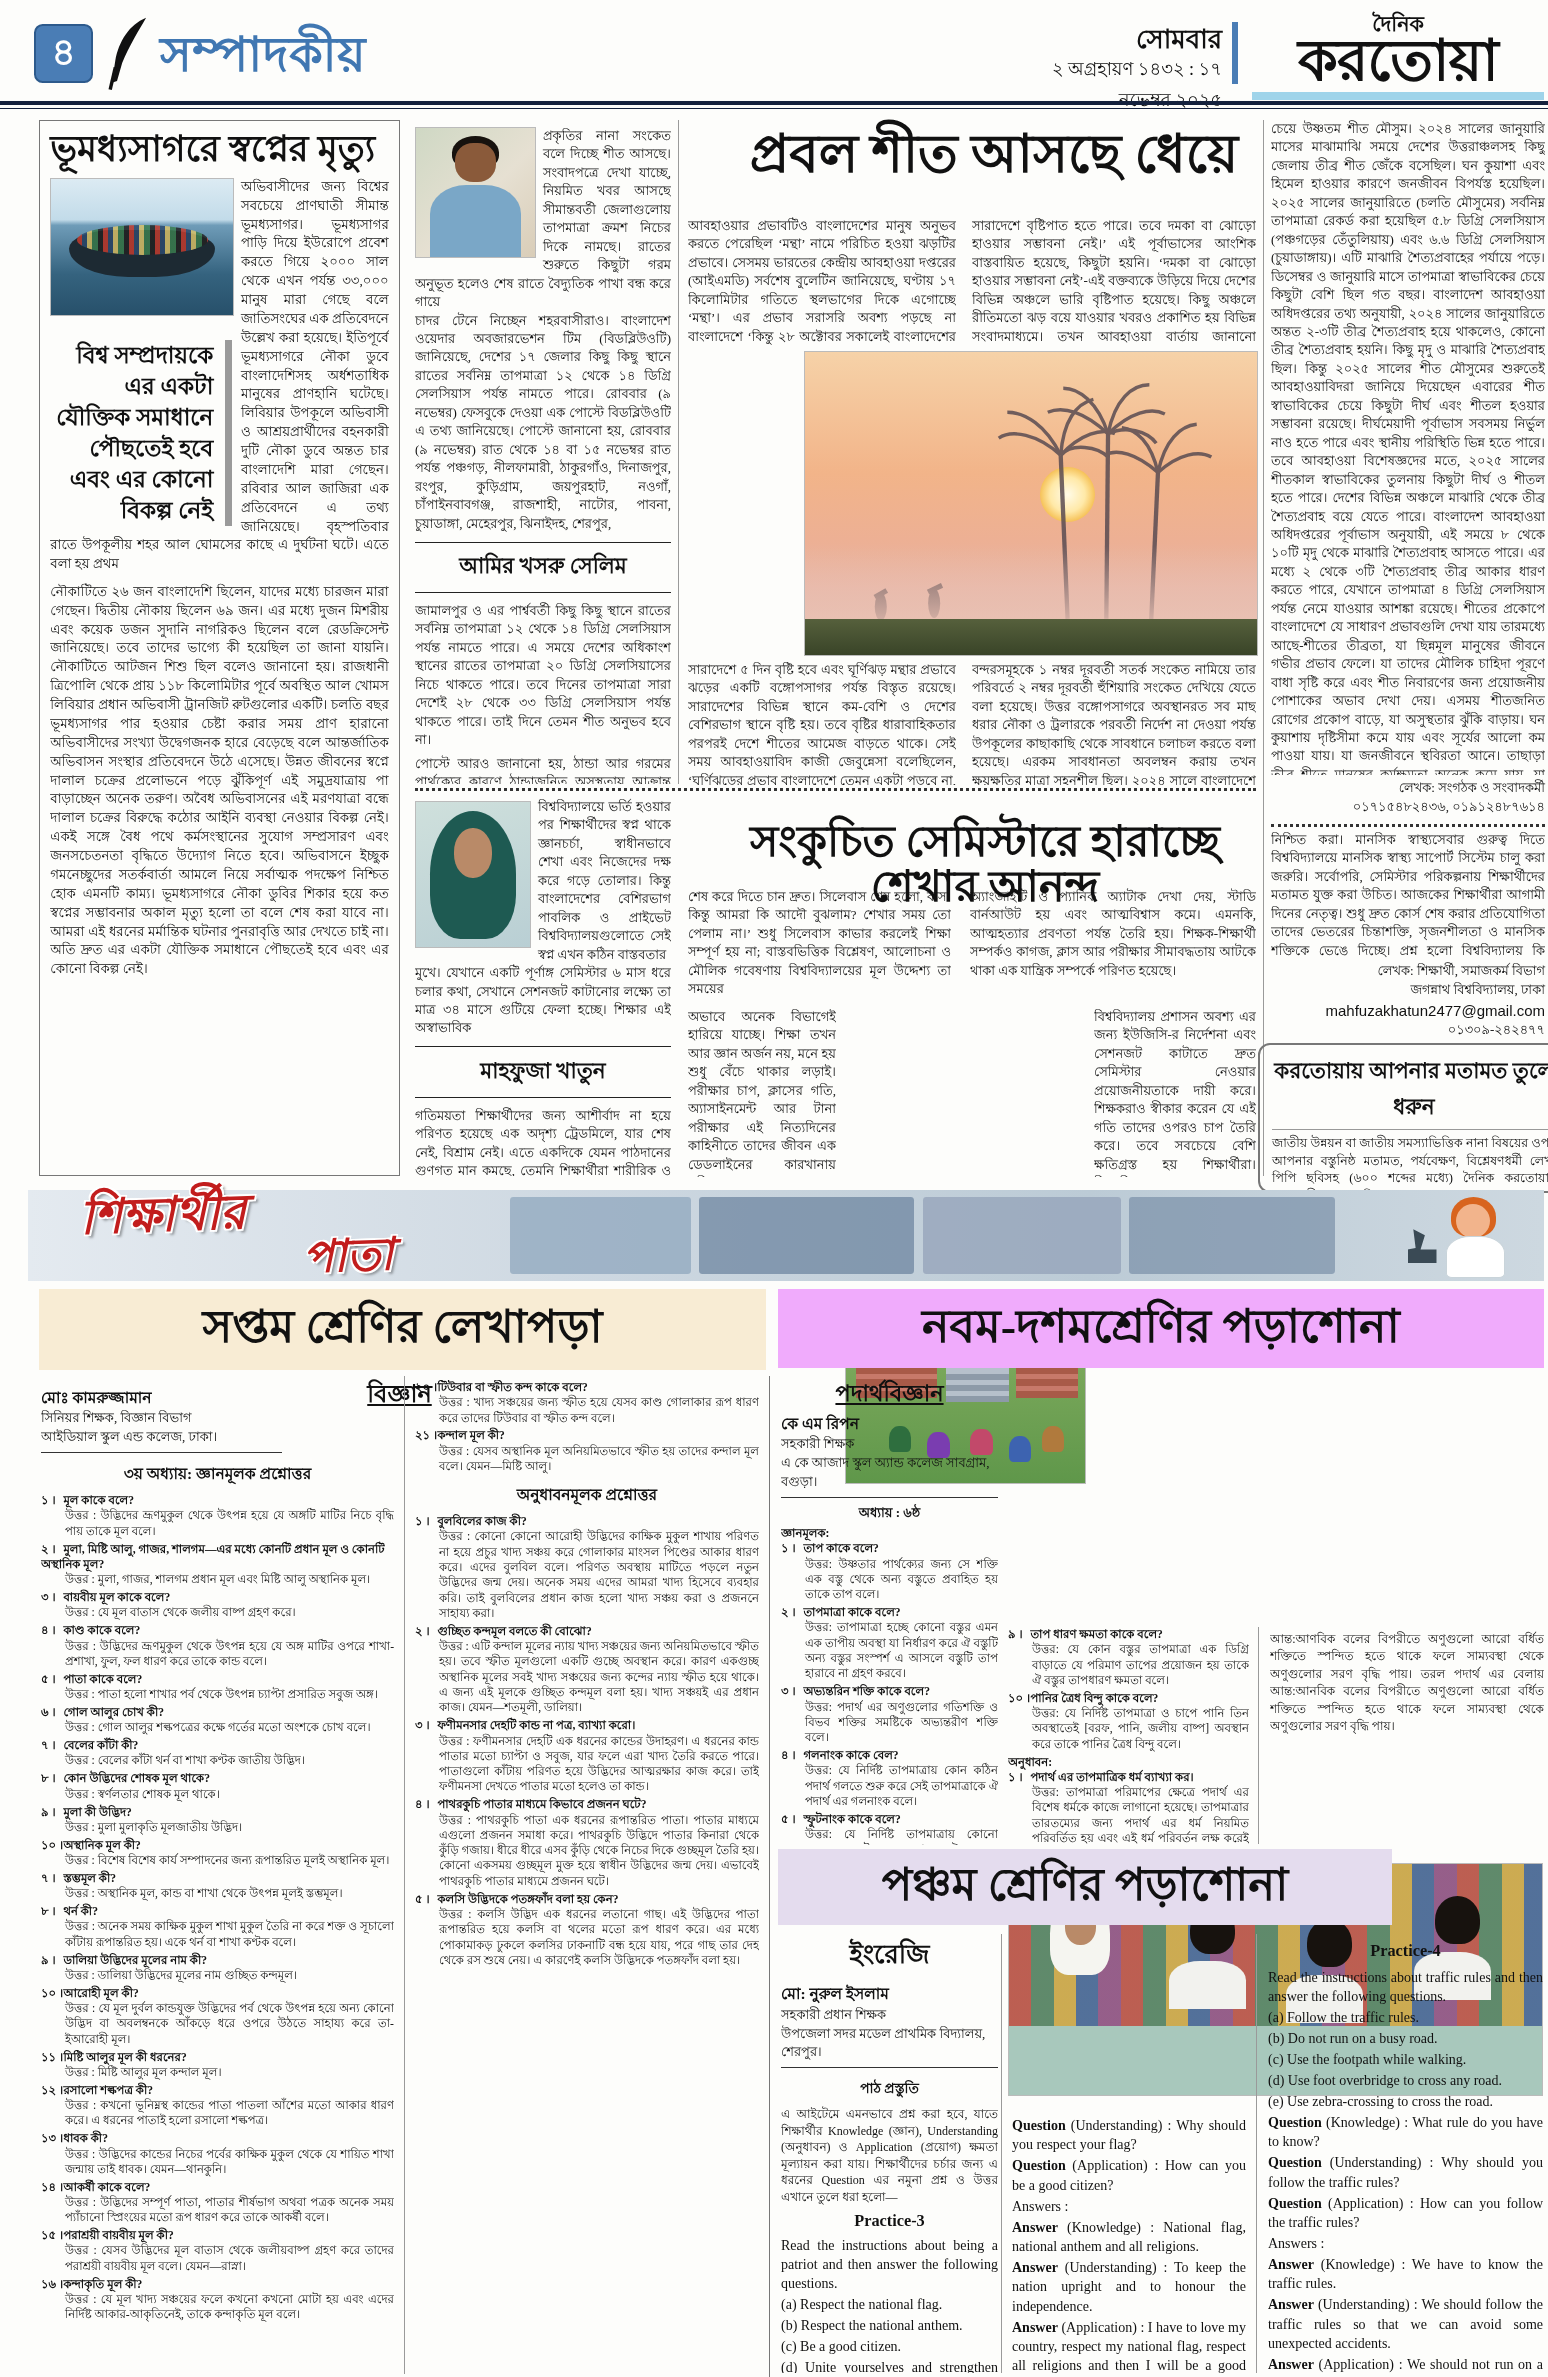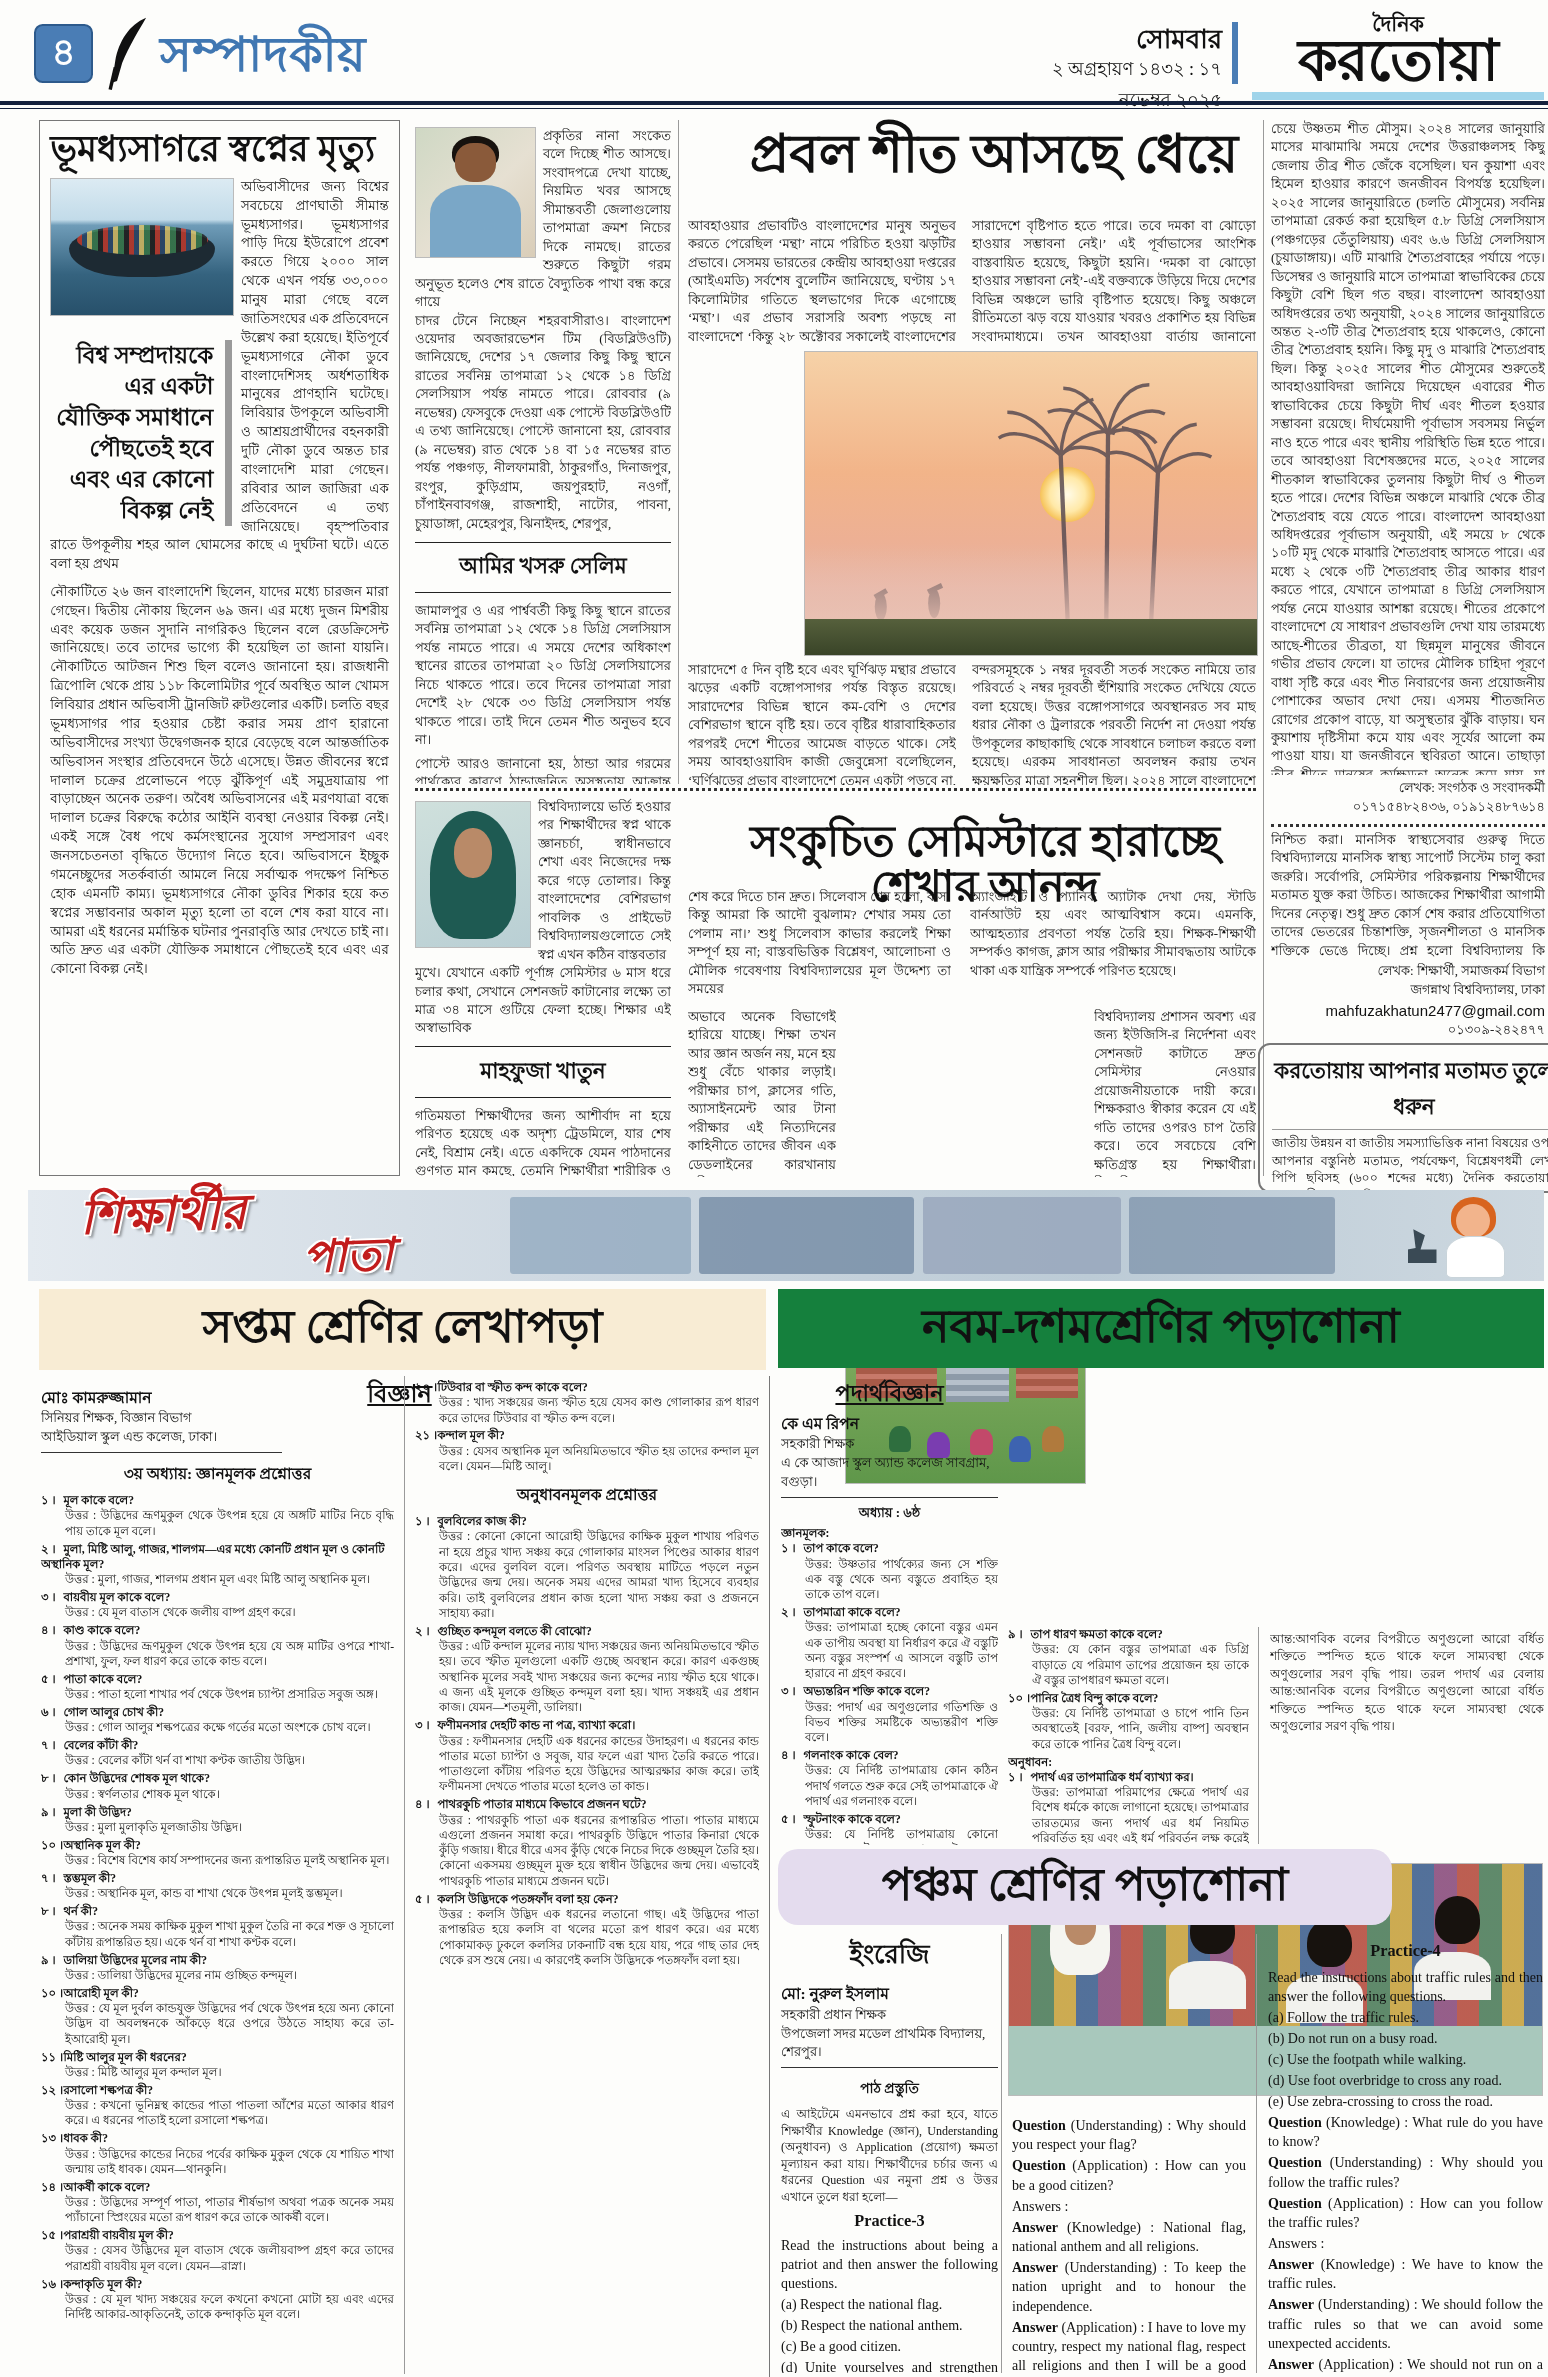--- a/index.html
+++ b/index.html
@@ -65,21 +65,21 @@
   .banner .blk{position:absolute;top:8%;height:84%;opacity:.75;border-radius:3.4px;}
   .script{font-family:"Liberation Sans","DejaVu Sans",sans-serif;font-weight:800;font-style:italic;color:#c21d1d;line-height:.95;
           text-shadow:-1.7px -1.7px 0 #fff,1.7px -1.7px 0 #fff,-1.7px 1.7px 0 #fff,1.7px 1.7px 0 #fff,3.4px 3.4px 2.6px rgba(0,0,0,.35);}
   .cart-head{position:absolute;width:34px;height:34px;background:#f2b48c;border-radius:50%;}
   .cart-hair{position:absolute;width:45px;height:40px;background:#d8641e;border-radius:55% 55% 45% 45%;}
   .cart-coat{position:absolute;width:57px;height:40px;background:#fff;border:0.9px solid #c9d4da;border-radius:40% 40% 10% 10%;}
   .cart-micro{position:absolute;width:29px;height:34px;background:#3a4a55;clip-path:polygon(20% 0,60% 18%,45% 60%,100% 60%,100% 100%,0 100%,0 60%,28% 55%);}
   
   .band{display:flex;align-items:center;justify-content:center;font-weight:900;}
   .band7{background:#f8ecd4;font-size:45px;}
-  .band910{background:#15803d;font-size:46px;}
+  .band910{background:#f0abfc;font-size:46px;}
   .band5{background:#e4dcee;font-size:45px;}
   .subj{font-size:24px;font-weight:900;text-align:center;text-decoration:underline;}
   .author{font-size:13px;line-height:1.45;border-bottom:1.7px solid #333;padding-bottom:5.2px;}
   .author .nm{font-size:15.5px;font-weight:bold;}
   .chapter{font-size:15.5px;font-weight:bold;text-align:center;margin:8.6px 0 5.2px;}
   .qa{font-size:11.6px;line-height:1.32;}
   .qa-item{margin-bottom:2.6px;}
   .qa-q{font-weight:bold;}
   .qa-n{font-weight:bold;display:inline-block;min-width:22.4px;}
   .qa-a{padding-left:24px;text-align:justify;}
@@ -500,21 +500,21 @@
 
         <div class="qa-item">
           <span class="qa-n">১ ।</span><span class="qa-q">পদার্থ এর তাপমাত্রিক ধর্ম ব্যাখ্যা কর।</span>
           <div class="qa-a">উত্তর: তাপমাত্রা পরিমাপের ক্ষেত্রে পদার্থ এর বিশেষ ধর্মকে কাজে লাগানো হয়েছে। তাপমাত্রার তারতম্যের জন্য পদার্থ এর ধর্ম নিয়মিত পরিবর্তিত হয় এবং এই ধর্ম পরিবর্তন লক্ষ করেই সহজ ও সূক্ষ্মভাবে তাপমাত্রা নিরূপণ করা হয়। আর এই ধর্মকেই পদার্থ এর তাপমাত্রিক ধর্ম</div>
         </div>
       </div>
   </div>
   <div class="abs vline" style="left:1258px;top:1627px;height:217px;"></div>
   <div class="abs clip qa just bn" style="left:1270px;top:1631px;width:274px;height:212px;font-size:12px;line-height:1.45;">আন্ত:আণবিক বলের বিপরীতে অণুগুলো আরো বর্ধিত শক্তিতে স্পন্দিত হতে থাকে ফলে সাম্যবস্থা থেকে অণুগুলোর সরণ বৃদ্ধি পায়। তরল পদার্থ এর বেলায় আন্ত:আনবিক বলের বিপরীতে অণুগুলো আরো বর্ধিত শক্তিতে স্পন্দিত হতে থাকে ফলে সাম্যবস্থা থেকে অণুগুলোর সরণ বৃদ্ধি পায়।</div>
 
-  <div class="abs band band5 bn" style="left:778px;top:1849px;width:614px;height:76px;border-radius:20px;">
+  <div class="abs band band5 bn" style="left:778px;top:1849px;width:614px;height:76px;">
     <span>পঞ্চম শ্রেণির পড়াশোনা</span>
   </div>
   <div class="abs clip" style="left:781px;top:1934px;width:217px;height:439px;">
     <div class="subj bn" style="font-size:26px;text-decoration:none;">ইংরেজি</div>
     <div class="author bn" style="margin-top:5.2px;">
       <div class="nm">মো: নুরুল ইসলাম</div>
       <div>সহকারী প্রধান শিক্ষক</div>
       <div>উপজেলা সদর মডেল প্রাথমিক বিদ্যালয়, শেরপুর।</div>
     </div>
     <div class="chapter bn" style="font-size:13.8px;">পাঠ প্রস্তুতি</div>

